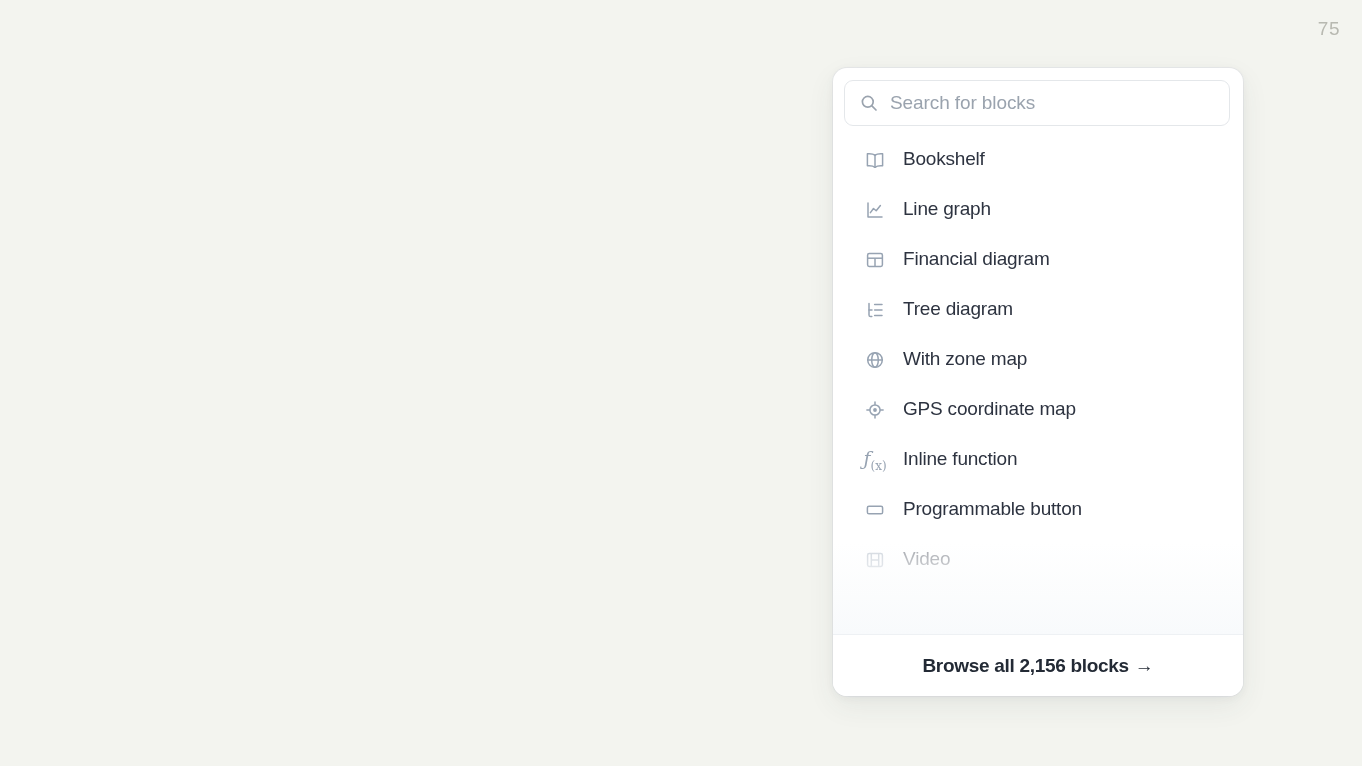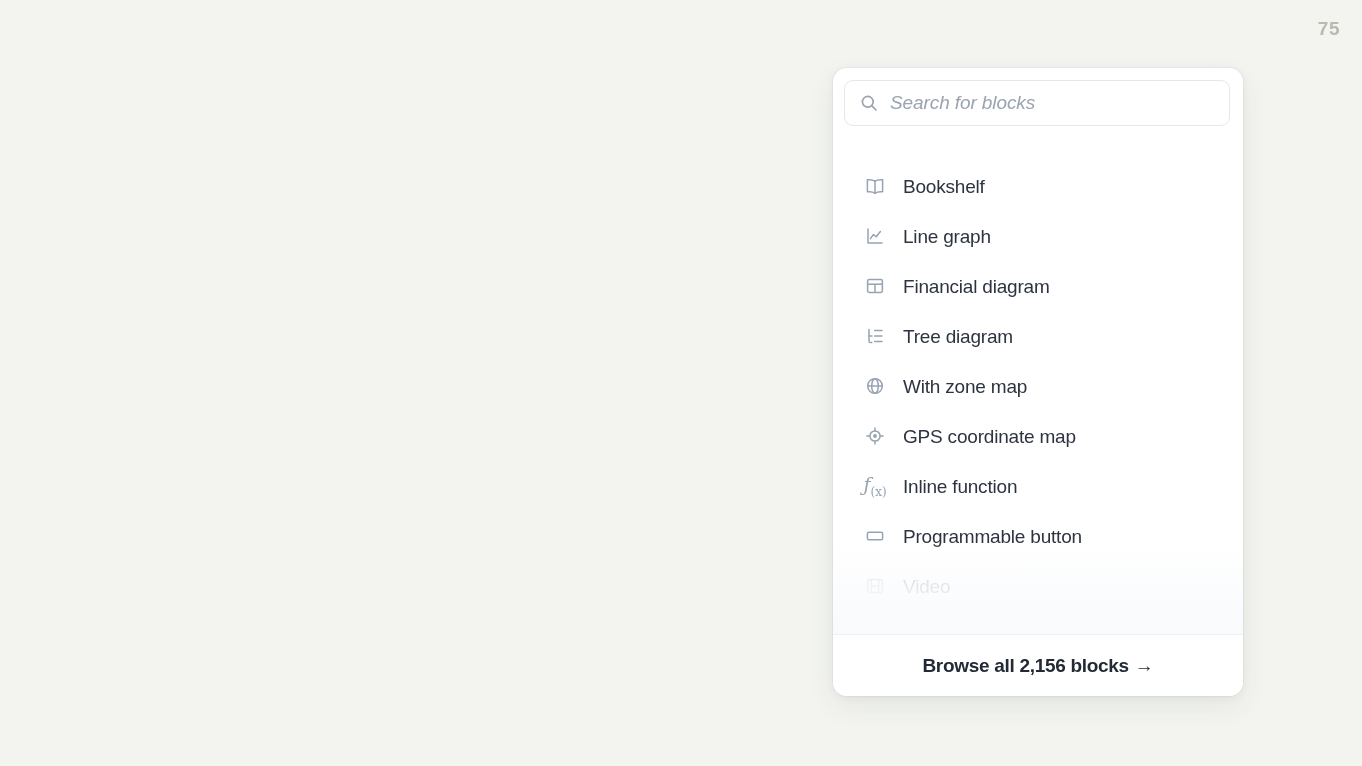--- a/index.html
+++ b/index.html
@@ -7,21 +7,21 @@
     width:1362px; height:766px;
     background:#f3f4ef;
     font-family:"Liberation Sans", sans-serif;
     overflow:hidden;
   }
   .slide { position:relative; width:1362px; height:766px; }
 
   
   .page-num {
     position:absolute; top:18px; right:22px;
-    font-size:19px; color:#b8b9b1; letter-spacing:.5px;font-weight:bold;
+    font-size:19px; color:#b8b9b1; letter-spacing:.5px;
   }
 
   
   .headline {
     position:absolute; left:104px; top:135px; width:660px;
     font-size:96px; line-height:1.0;
     font-weight:300; letter-spacing:-2.6px;
     color:#33343e;
     white-space:pre-line;
   }
@@ -33,42 +33,42 @@
     background:#ffffff;
     border-radius:14px;
     box-shadow:0 10px 28px rgba(60,64,70,.075),
                0 2px 8px rgba(60,64,70,.05),
                0 0 0 1px rgba(225,228,232,.55);
     display:flex; flex-direction:column;
     overflow:hidden;
   }
 
   
-  .search-wrap { padding:12px 13px 0 11px;font-style:italic; }
+  .search-wrap { padding:12px 13px 0 11px; }
   .search-box {
     display:flex; align-items:center; gap:12px;
     height:46px; padding:0 15px;
     border:1px solid #e4e7ea;
     border-radius:9px;
     background:#fff;
   }
   .search-box svg { flex:0 0 auto; display:block; }
   .search-placeholder {
     font-size:19px; color:#9aa3ae; letter-spacing:-.1px;
   }
 
   
   .block-list {
     position:relative;
     flex:1 1 auto;
     padding:22px 0 0 0;
     overflow:hidden;
   }
   .block-item {
-    display:flex; align-items:flex-end; gap:16px;
+    display:flex; align-items:flex-start; gap:16px;
     height:50px;
     padding:0 30px;
   }
   .block-item .icon {
     flex:0 0 24px; width:24px; height:24px;
     display:flex; align-items:center; justify-content:center;
     color:#97a3b2;
   }
   .block-item .icon svg { display:block; }
   .block-item .label {

